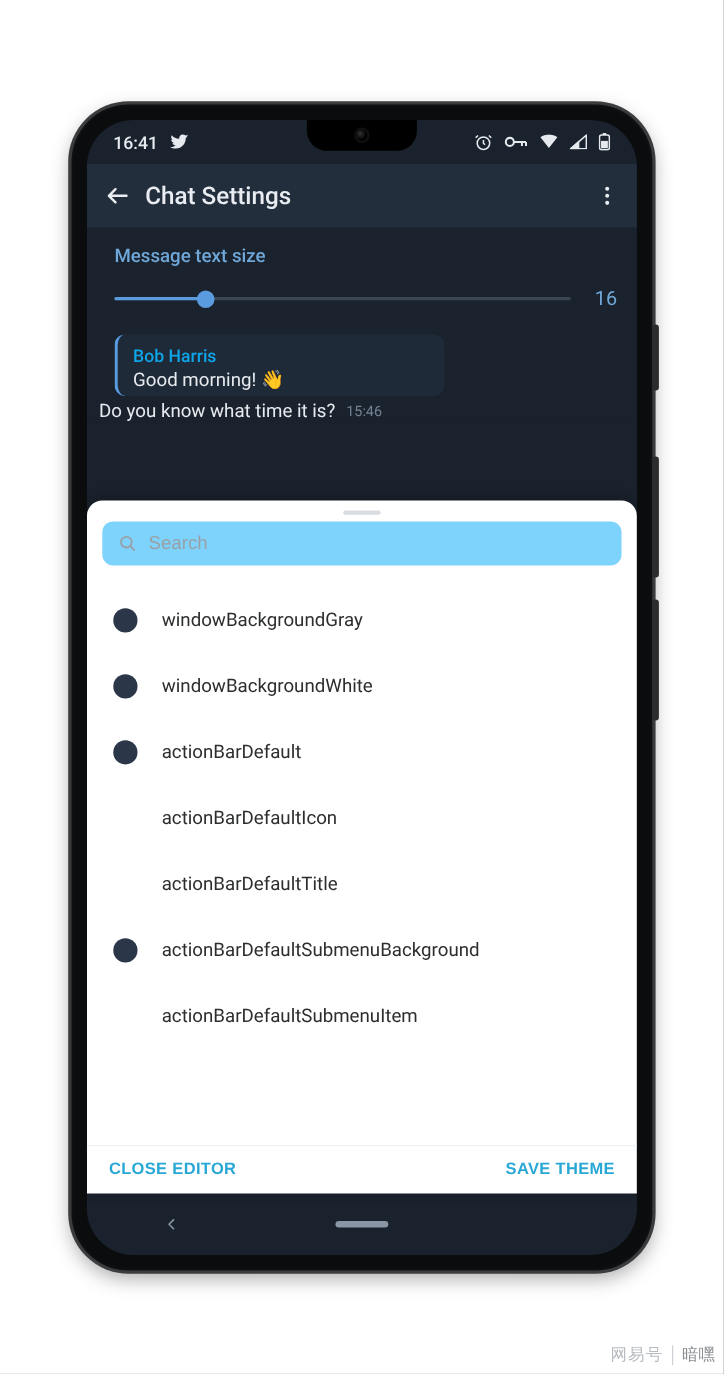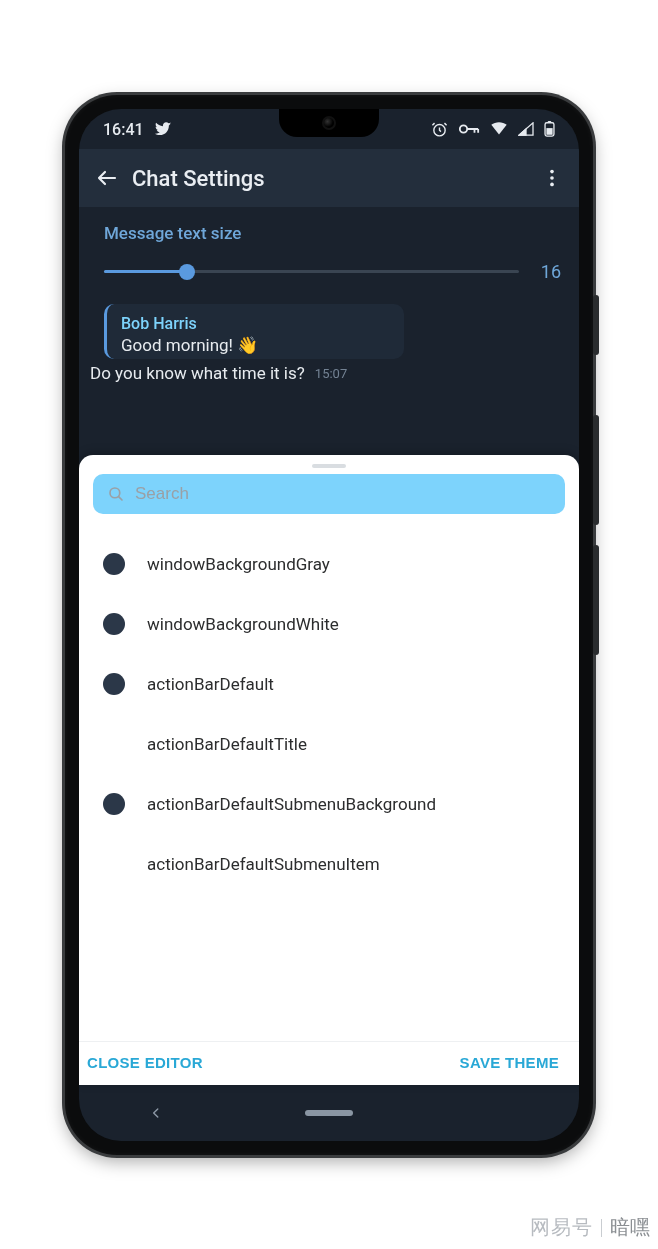--- a/index.html
+++ b/index.html
@@ -106,21 +106,21 @@
   .slider-value { color:#6fa7d9; font-size:18px; min-width:24px; text-align:right; }
   .message-preview {
     background: #1f2a38;
     border-radius: 10px;
     padding: 10px 14px 4px 14px;
     border-left: 3px solid #5a9adf;
     position: relative;
     margin-bottom: 2px;
     max-width: 300px;
   }
-  .msg-name { color:#7dd3fc; font-size:16px; font-weight:500; }
+  .msg-name { color:#0ea5e9; font-size:16px; font-weight:500; }
   .msg-text { color:#e7ebef; font-size:17px; margin-top:2px; }
   .msg-line2-row { display:flex; align-items:flex-end; gap:10px; margin-top:4px; margin-left:-14px; }
   .msg-line2 { color:#e7ebef; font-size:17px; flex:0 0 auto; }
   .msg-time { color:#738293; font-size:13px; margin-bottom:2px; }
   .sheet {
     position:absolute;
     left:0; right:0;
     top: 346px;
     bottom: 56px;
     background:#ffffff;
@@ -151,40 +151,40 @@
     height: 60px; padding: 0 24px;
   }
   .swatch {
     width:22px; height:22px; border-radius:50%;
     flex-shrink:0;
   }
   .swatch.none { background:transparent; }
   .item-label { color:#2c2d2e; font-size:17px; }
   .sheet-footer {
     display:flex; justify-content:space-between; align-items:center;
-    padding: 12px 20px 14px 8px;
+    padding: 12px 20px 14px 20px;
     border-top: 1px solid #eef0f2;
   }
   .footer-btn {
     color:#29a8d6; font-size:15px; font-weight:700;
     letter-spacing: 0.3px;
     background:none; border:none; cursor:pointer;
   }
   .nav-bar {
     position:absolute; left:0; right:0; bottom:0; height:56px;
     display:flex; align-items:center; justify-content:space-between;
     padding: 0 70px;
   }
   .nav-pill {
     width:48px; height:6px; border-radius:4px; background:#8a96a3;
   }
   .watermark {
     position:absolute; right:8px; bottom:8px;
     display:flex; align-items:center; gap:8px;
-    color:#8b8f93; font-size:20px;
+    color:#8b8f93; font-size:15px;
   }
   .watermark .divider { width:1px; height:18px; background:#c9cdd1; }
   .wm-main { color:#b7bbc0; font-weight:400; letter-spacing:1px; }
 </style>
 </head>
 <body>
 
 <div class="phone-frame">
   <div class="side-btn b1"></div>
   <div class="side-btn b2"></div>
@@ -245,21 +245,21 @@
           <div class="slider-thumb"></div>
         </div>
         <div class="slider-value">16</div>
       </div>
       <div class="message-preview">
         <div class="msg-name">Bob Harris</div>
         <div class="msg-text">Good morning! 👋</div>
       </div>
       <div class="msg-line2-row">
         <div class="msg-line2">Do you know what time it is?</div>
-        <div class="msg-time">15:07</div>
+        <div class="msg-time">15:46</div>
       </div>
     </div>
 
     <div class="sheet">
       <div class="sheet-handle"></div>
       <div class="search-wrap">
         <div class="search-box">
           <svg width="18" height="18" viewBox="0 0 24 24" fill="none" stroke="#9aa0a6" stroke-width="2.2" stroke-linecap="round">
               <circle cx="10.5" cy="10.5" r="6.5"></circle>
               <path d="M20 20l-4.5-4.5"></path>
@@ -275,20 +275,24 @@
           <div class="theme-item">
             <div class="swatch" style="background: rgb(43, 55, 72);"></div>
             <div class="item-label">windowBackgroundWhite</div>
           </div>
           <div class="theme-item">
             <div class="swatch" style="background: rgb(43, 55, 72);"></div>
             <div class="item-label">actionBarDefault</div>
           </div>
           <div class="theme-item">
             <div class="swatch none"></div>
+            <div class="item-label">actionBarDefaultIcon</div>
+          </div>
+          <div class="theme-item">
+            <div class="swatch none"></div>
             <div class="item-label">actionBarDefaultTitle</div>
           </div>
           <div class="theme-item">
             <div class="swatch" style="background: rgb(43, 55, 72);"></div>
             <div class="item-label">actionBarDefaultSubmenuBackground</div>
           </div>
           <div class="theme-item">
             <div class="swatch none"></div>
             <div class="item-label">actionBarDefaultSubmenuItem</div>
           </div>

